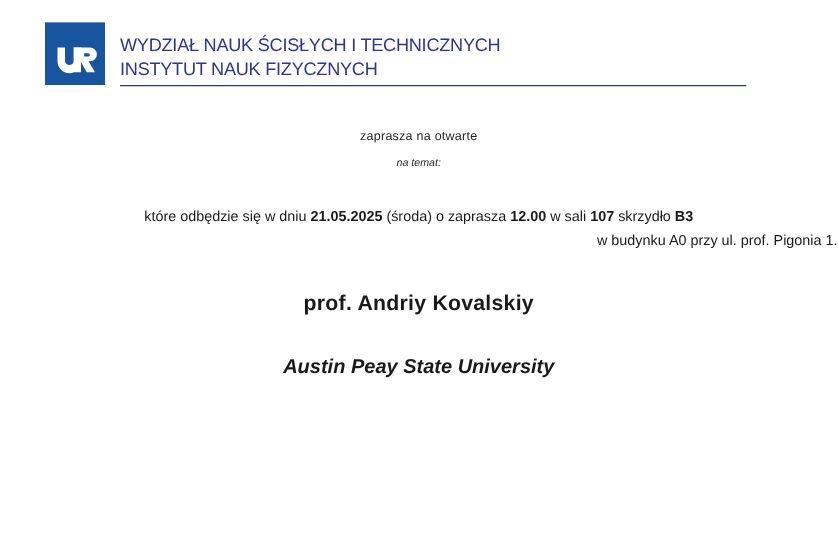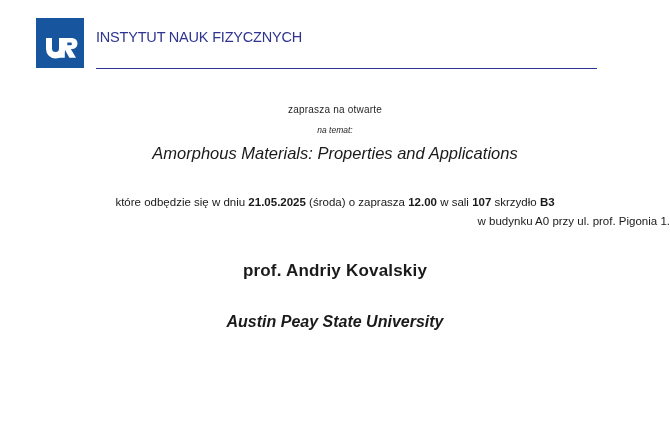--- a/index.html
+++ b/index.html
@@ -145,34 +145,34 @@
         <rect x="0" y="0" width="48" height="50" fill="#17559f"></rect>
 
         <path d="M10 20 h6 v10.5 a3.5 3.5 0 0 0 7 0 V20 h6 v11 a9.5 9.5 0 0 1 -19 0 Z" fill="#ffffff"></path>
 
         <path d="M25.5 20 h10.5 a5.5 5.5 0 0 1 0 11 h-1.2 l5.2 8.8 h-6.6 l-4.6 -8.2 v8.2 h-5.8 V20 Z
                  M31.3 24.6 v2.6 h3.3 a1.3 1.3 0 0 0 0 -2.6 Z" fill="#ffffff"></path>
       </svg>
     </div>
 
     <div id="header-text">
+      <div class="header-line">WYDZIAŁ NAUK ŚCISŁYCH I TECHNICZNYCH</div>
       <div class="header-line">INSTYTUT NAUK FIZYCZNYCH</div>
     </div>
 
     <div id="header-rule"></div>
   </div>
 
   <div id="body">
 
     <p class="invite-line">zaprasza na  otwarte</p>
 
 
     <p class="subject-label">na temat:</p>
 
-    <p class="subject-title">Amorphous Materials: Properties and Applications</p>
 
     <p class="details"><span>które odbędzie się w dniu </span><b>21.05.2025</b><span> (środa)  o zaprasza </span><b>12.00</b><span> w sali </span><b>107</b><span> skrzydło </span><b>B3</b></p>
 
     <p class="details-second">w budynku A0 przy ul. prof. Pigonia 1.</p>
 
     <p class="speaker">prof. Andriy Kovalskiy</p>
 
     <p class="affiliation">Austin Peay State University</p>
   </div>
 

